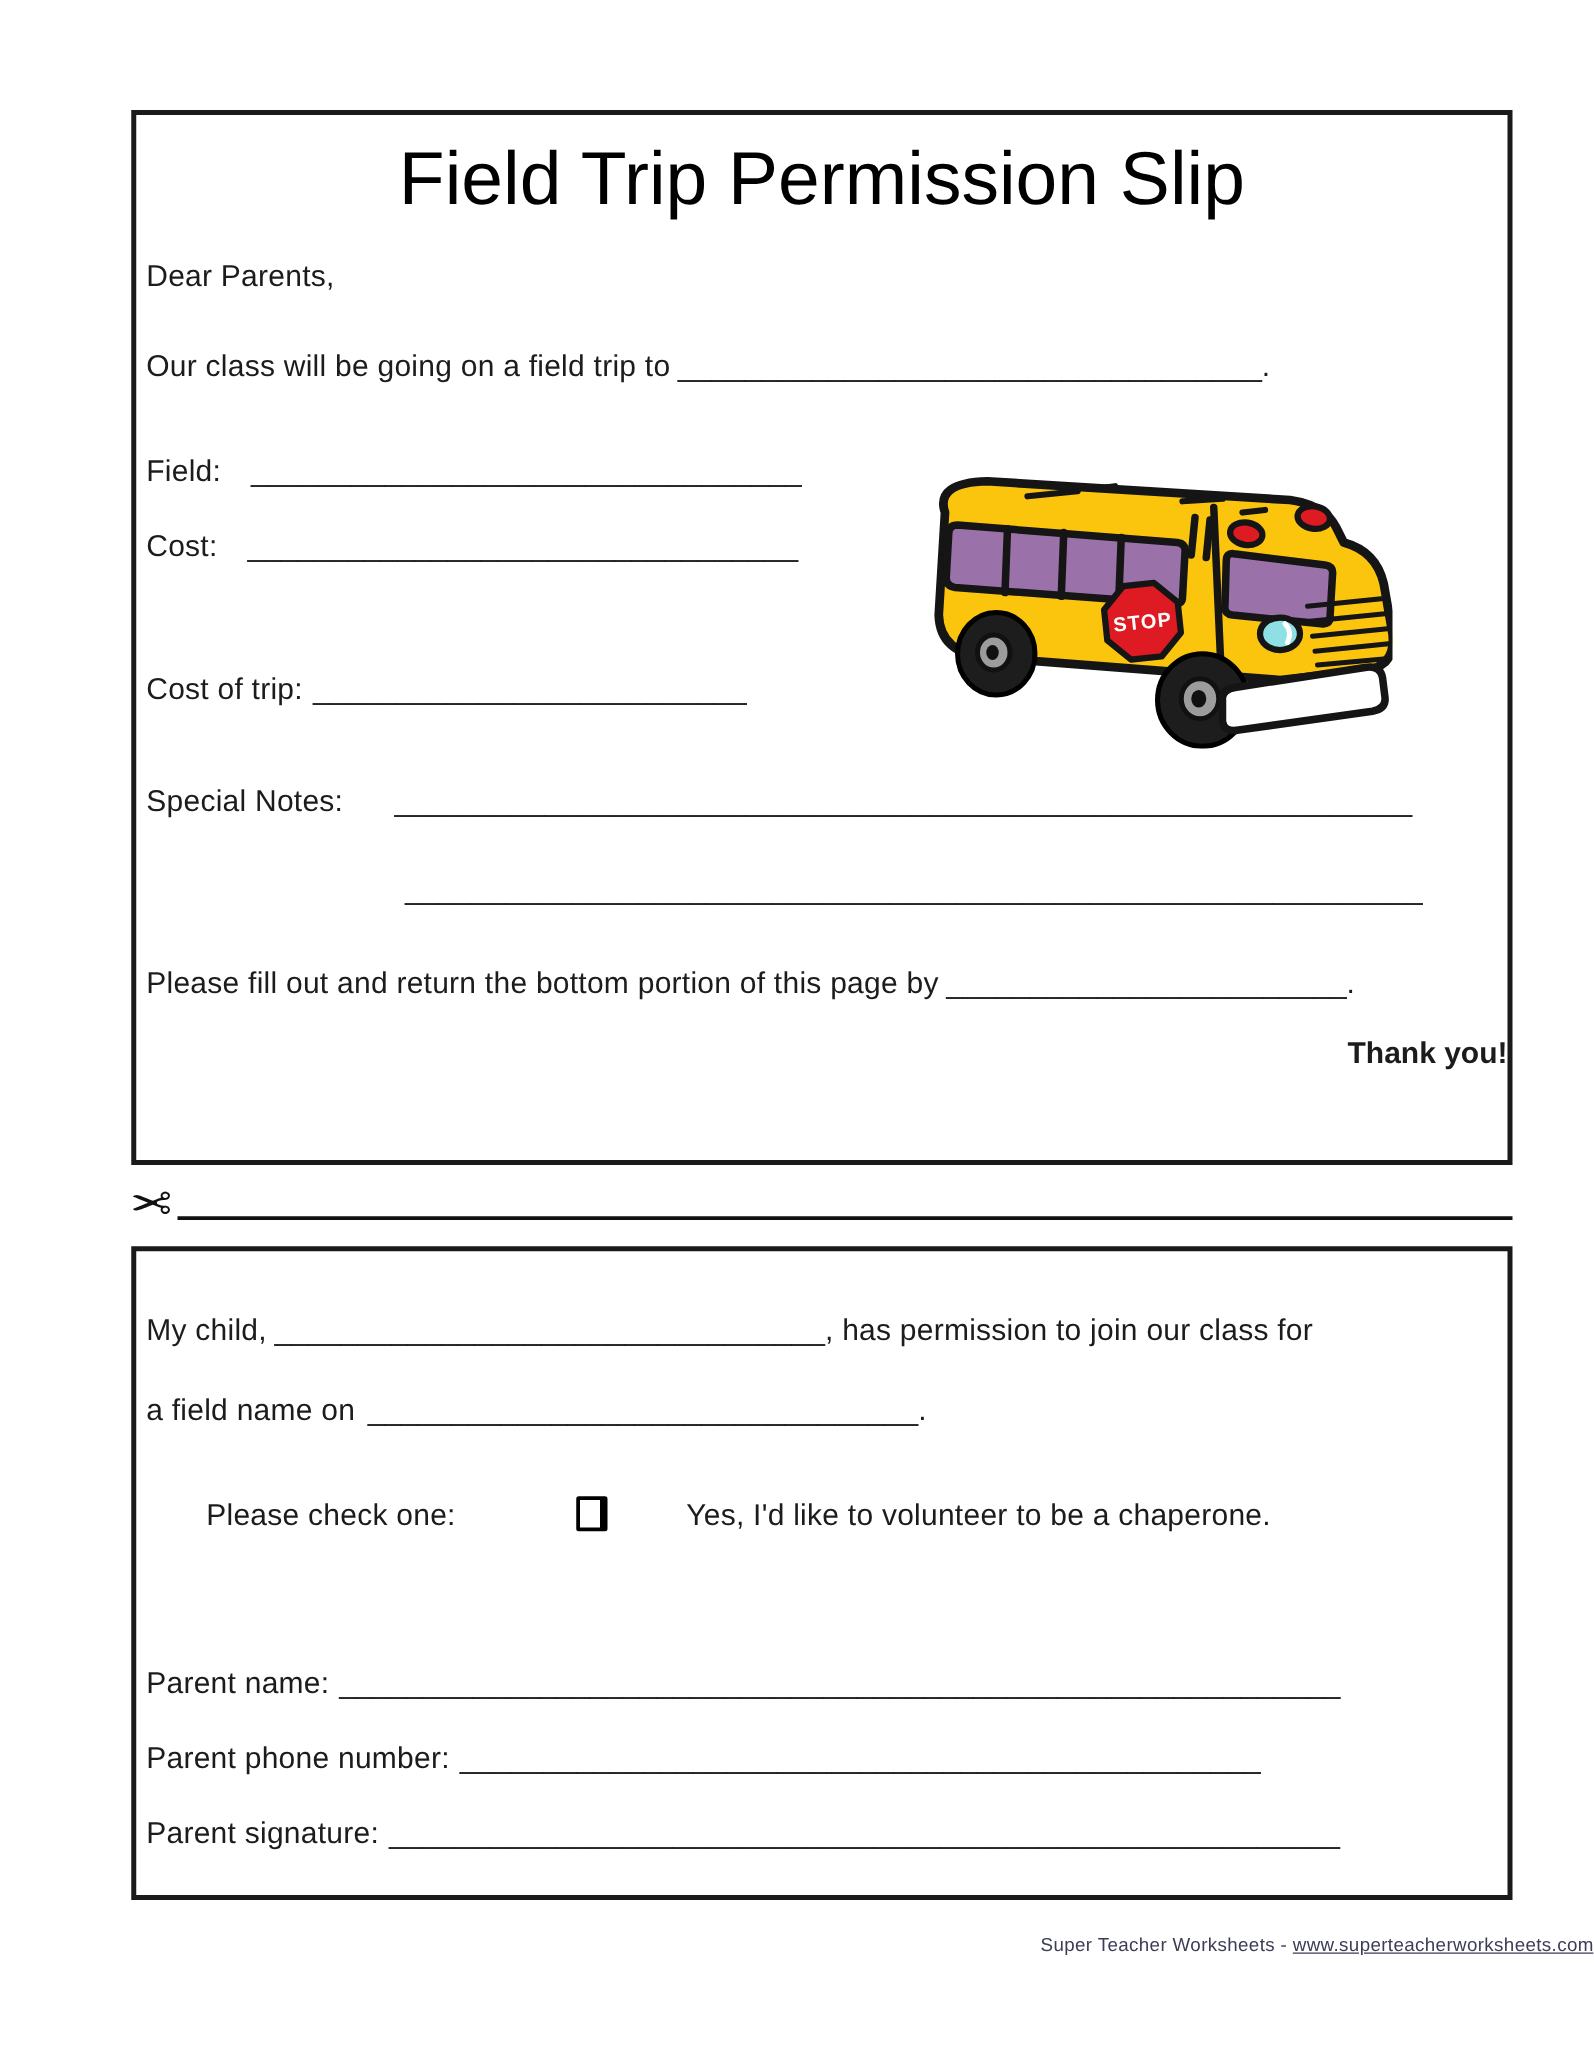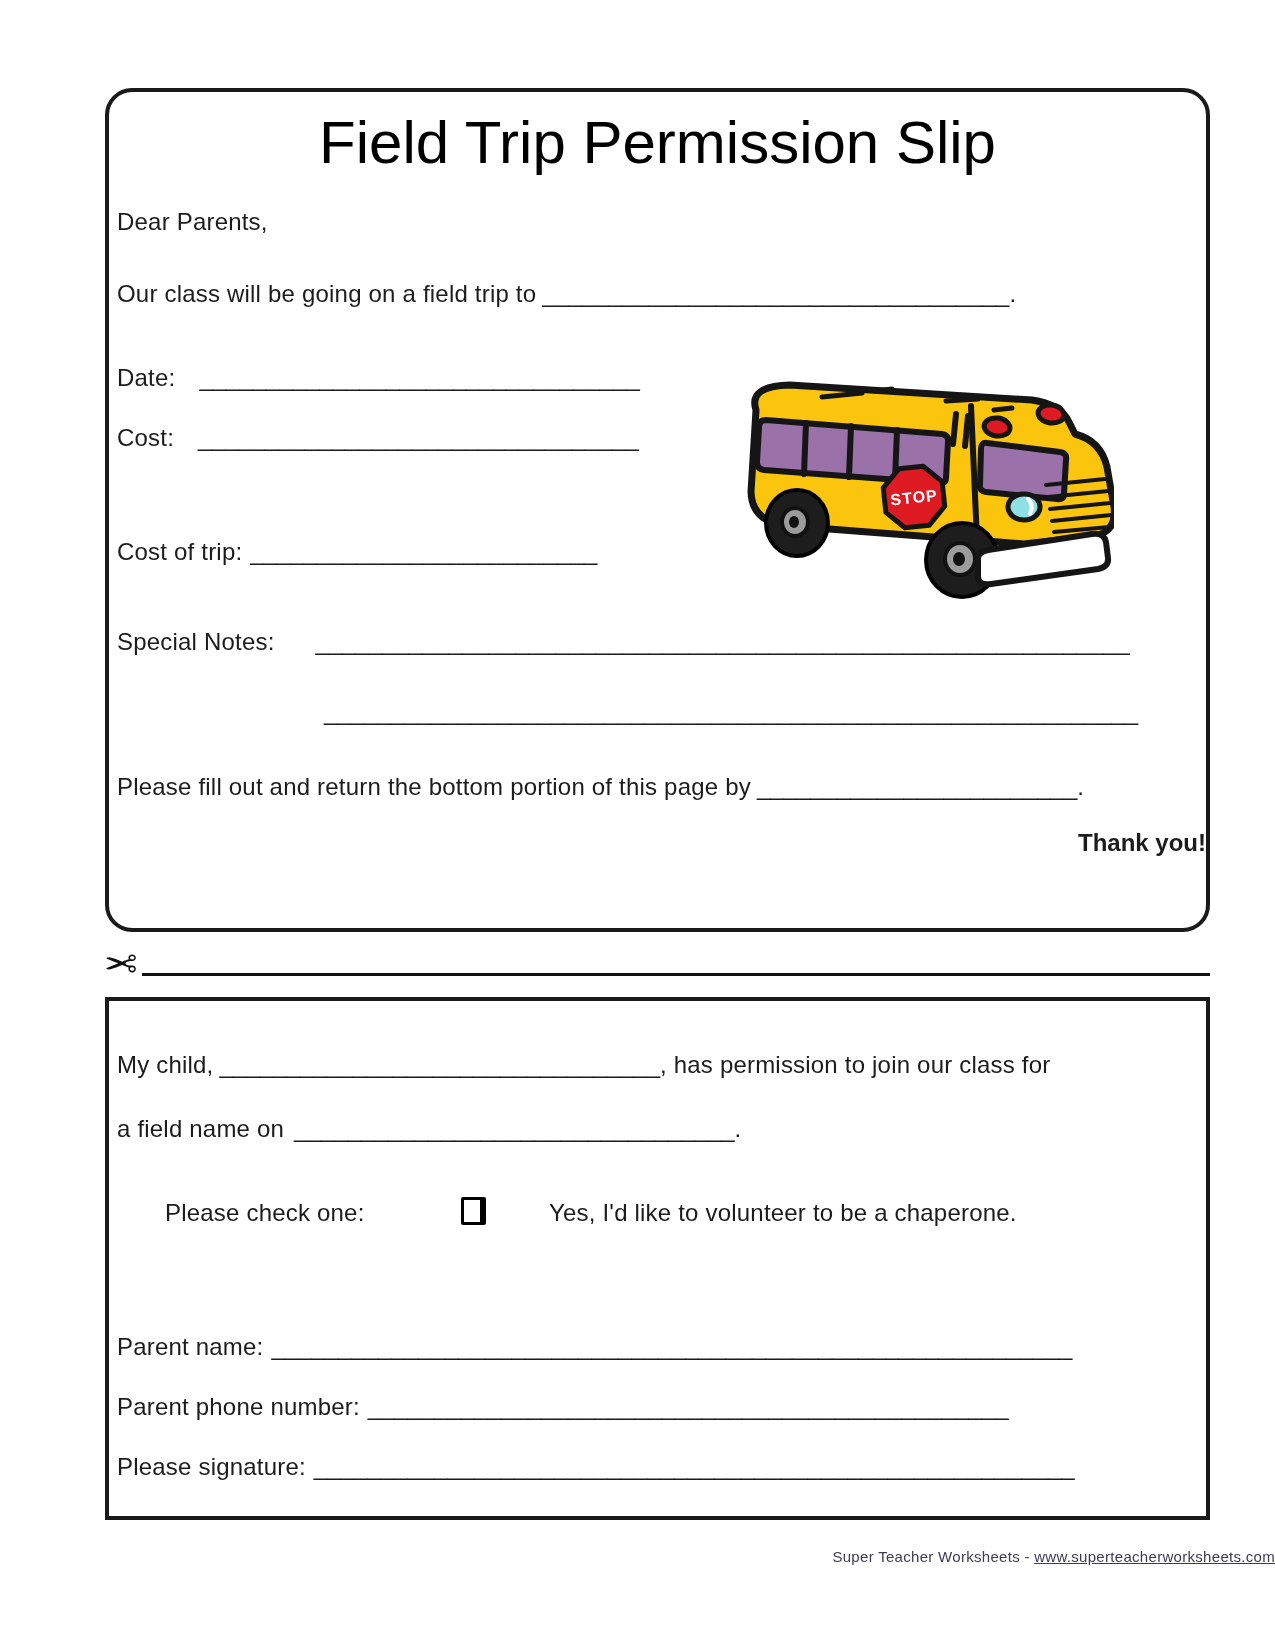--- a/index.html
+++ b/index.html
@@ -13,21 +13,21 @@
     overflow:hidden;
   }
   .box{
     position:absolute;
     left:105px;
     width:1105px;
     border:4px solid #1a1a1a;
     box-sizing:border-box;
     background:#ffffff;
   }
-  .box-top{top:88px;height:844px;border-radius:27px;}
+  .box-top{top:88px;height:844px;}
   .box-bottom{top:997px;height:523px;}
   .doc-title{
     position:absolute;
     left:0; right:0; top:16px;
     text-align:center;
     font-size:60px;
     font-weight:400;
     color:#000000;
     letter-spacing:0px;
     white-space:nowrap;
@@ -117,21 +117,21 @@
 
     <div class="row" style="top:116px">
       <span>Dear Parents,</span>
     </div>
 
     <div class="row" style="top:188px">
       <span>Our class will be going on a field trip to</span><span class="blank m6">___________________________________</span><span>.</span>
     </div>
 
     <div class="row" style="top:272px">
-      <span>Date:</span><span class="blank m24">_________________________________</span>
+      <span>Field:</span><span class="blank m24">_________________________________</span>
     </div>
 
     <div class="row" style="top:332px">
       <span>Cost:</span><span class="blank m24">_________________________________</span>
     </div>
 
     <div class="row" style="top:446px">
       <span>Cost of trip:</span><span class="blank m8">__________________________</span>
     </div>
 
@@ -210,21 +210,21 @@
 
     <div class="row" style="top:332px">
       <span>Parent name:</span><span class="blank m8">____________________________________________________________</span>
     </div>
 
     <div class="row" style="top:392px">
       <span>Parent phone number:</span><span class="blank m8">________________________________________________</span>
     </div>
 
     <div class="row" style="top:452px">
-      <span>Please signature:</span><span class="blank m8">_________________________________________________________</span>
+      <span>Parent signature:</span><span class="blank m8">_________________________________________________________</span>
     </div>
   </div>
 
   <div class="footer">
     <span>Super Teacher Worksheets - </span><a class="footer-link">www.superteacherworksheets.com</a>
   </div>
 
 </div>
 
 </body></html>

